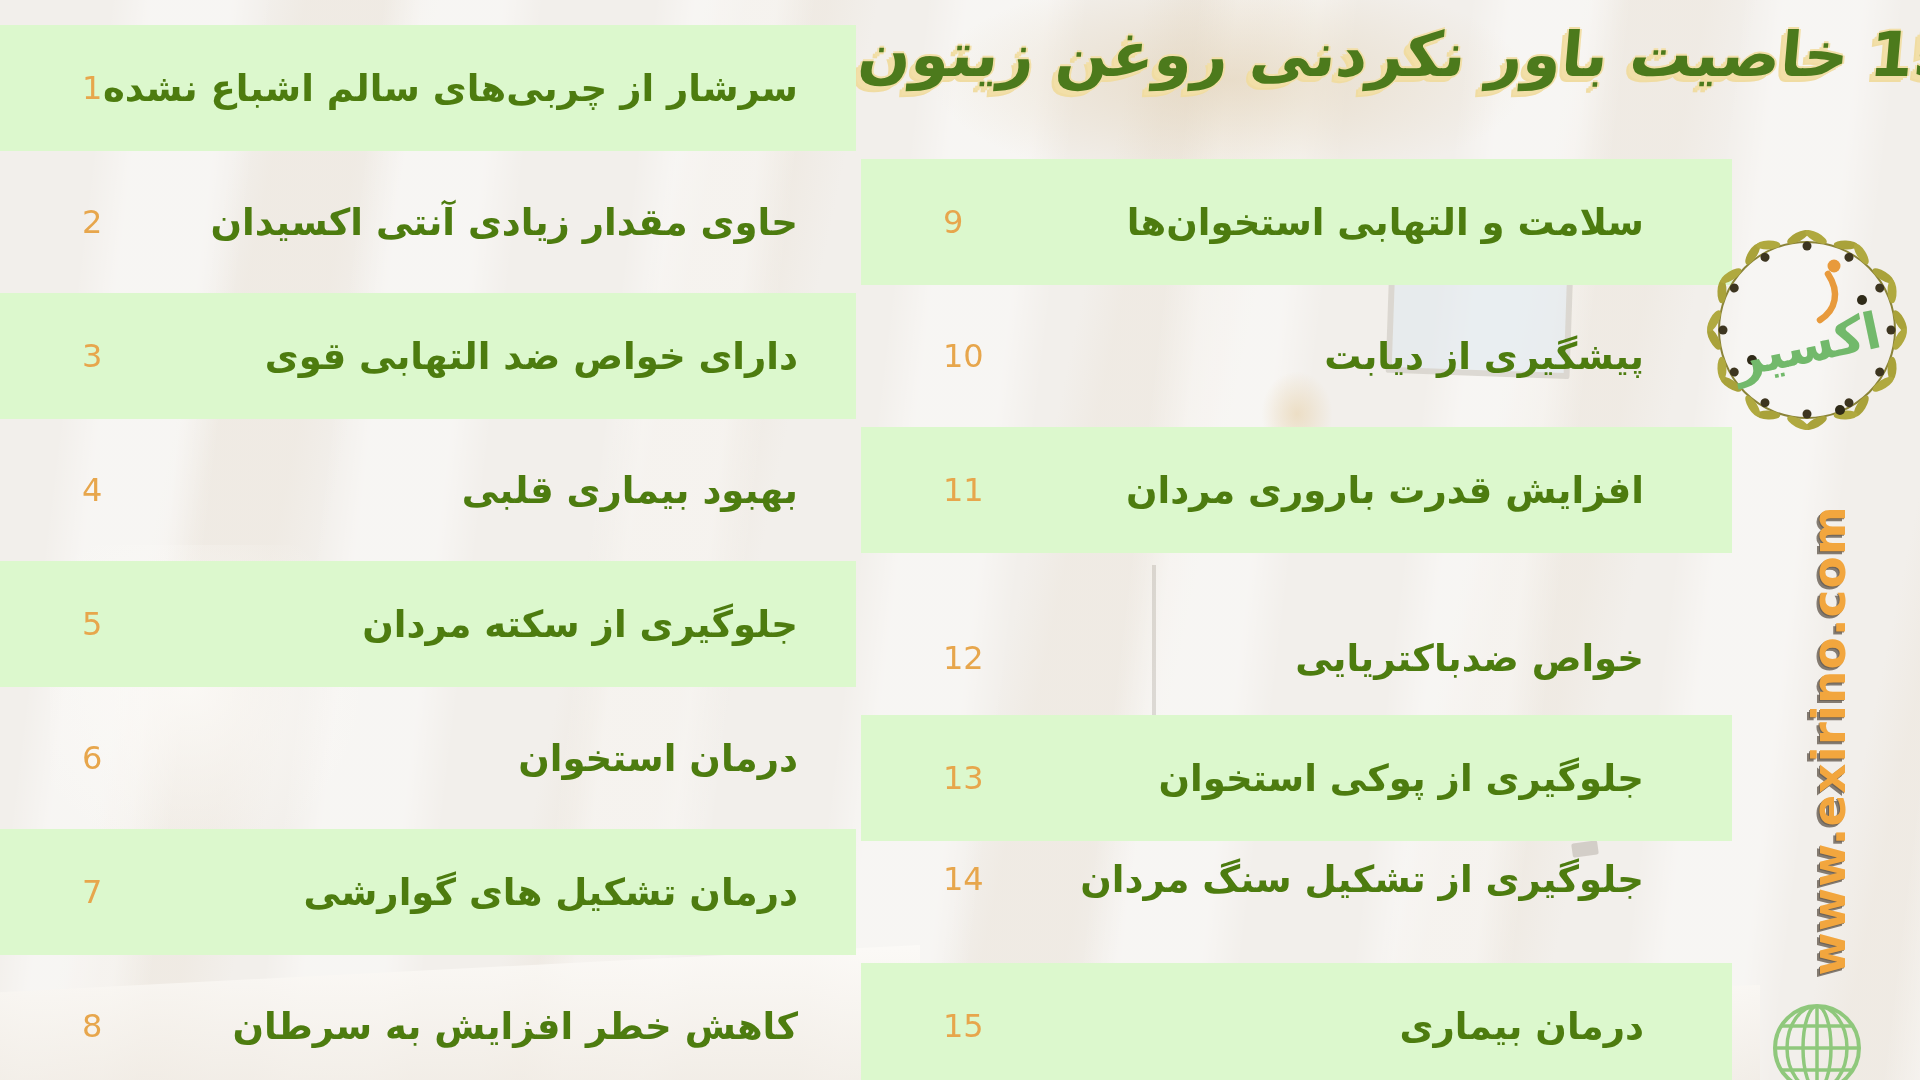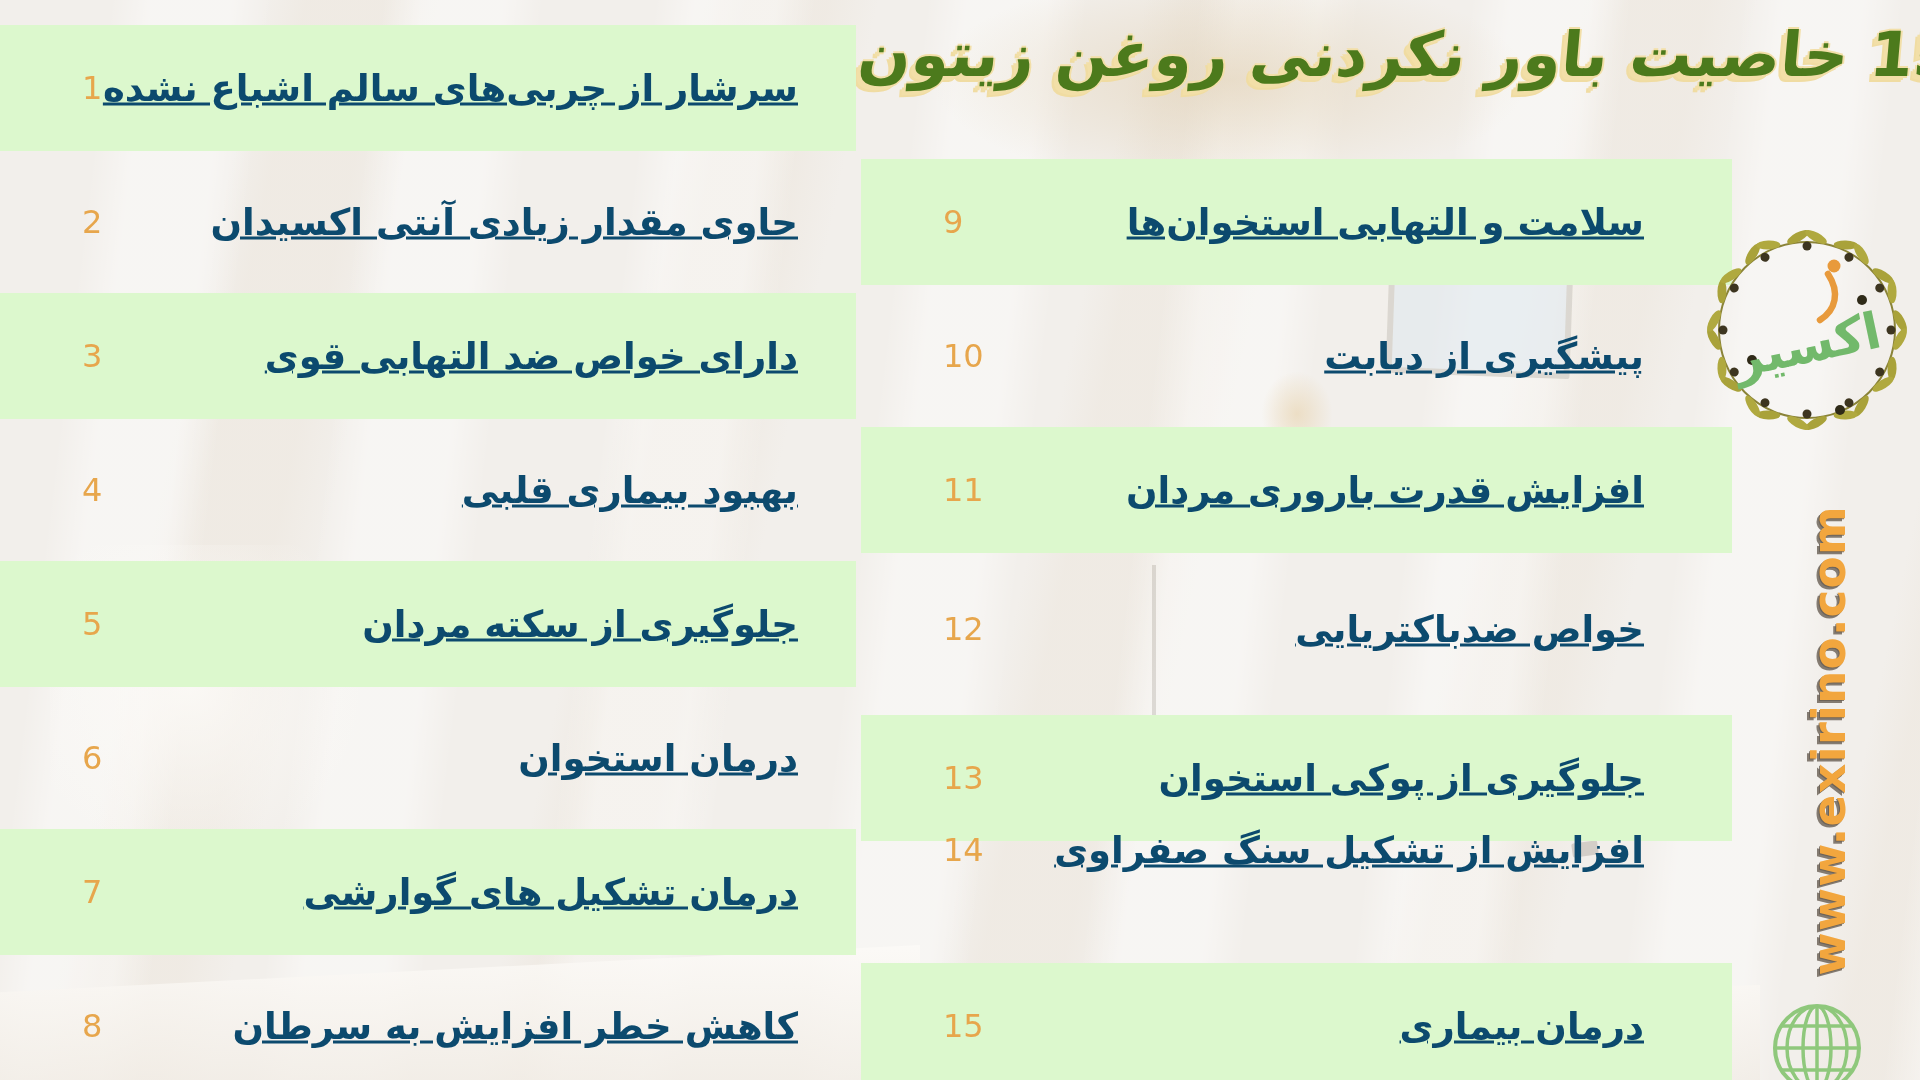--- a/index.html
+++ b/index.html
@@ -57,21 +57,21 @@
   .row.left{left:0;width:856px;}
   .row.right{left:861px;width:871px;}
   .row.green{background:#dcf8cd;}
   .num{
     position:absolute;left:82px;top:50%;transform:translateY(-50%);
     font-size:32px;color:#e7a64c;font-weight:normal;
   }
   .label{
     position:absolute;top:50%;transform:translateY(-50%);
     direction:rtl;unicode-bidi:plaintext;white-space:nowrap;
-    font-size:37px;font-weight:bold;color:#0c4a6e;text-decoration:underline;
+    font-size:37px;font-weight:bold;color:#4d7c0f;
   }
   .row.left  .label{right:58px;}
   .row.right .label{right:88px;}
 
   
   .logo{position:absolute;left:1700px;top:212px;width:216px;height:236px;}
   .url-wrap{
     position:absolute;left:1768px;top:468px;width:120px;height:545px;
     display:flex;align-items:center;justify-content:center;
   }
@@ -140,31 +140,31 @@
     <span class="label">سلامت و التهابی استخوان‌ها</span>
   </div>
   <div class="row right" style="top:293px">
     <span class="num">10</span>
     <span class="label">پیشگیری از دیابت</span>
   </div>
   <div class="row right green" style="top:427px">
     <span class="num">11</span>
     <span class="label">افزایش قدرت باروری مردان</span>
   </div>
-  <div class="row right" style="top:566px">
+  <div class="row right" style="top:595px">
     <span class="num">12</span>
     <span class="label">خواص ضدباکتریایی</span>
   </div>
   <div class="row right green" style="top:715px">
     <span class="num">13</span>
     <span class="label">جلوگیری از پوکی استخوان</span>
   </div>
-  <div class="row right" style="top:787px">
+  <div class="row right" style="top:816px">
     <span class="num">14</span>
-    <span class="label">افزایش از تشکیل سنگ صفراوی</span>
+    <span class="label">جلوگیری از تشکیل سنگ مردان</span>
   </div>
   <div class="row right green" style="top:963px">
     <span class="num">15</span>
     <span class="label">درمان بیماری</span>
   </div>
 
   <div class="logo">
     <svg width="216" height="236" viewBox="0 0 216 236">
       <defs>
         <g id="sprig">

